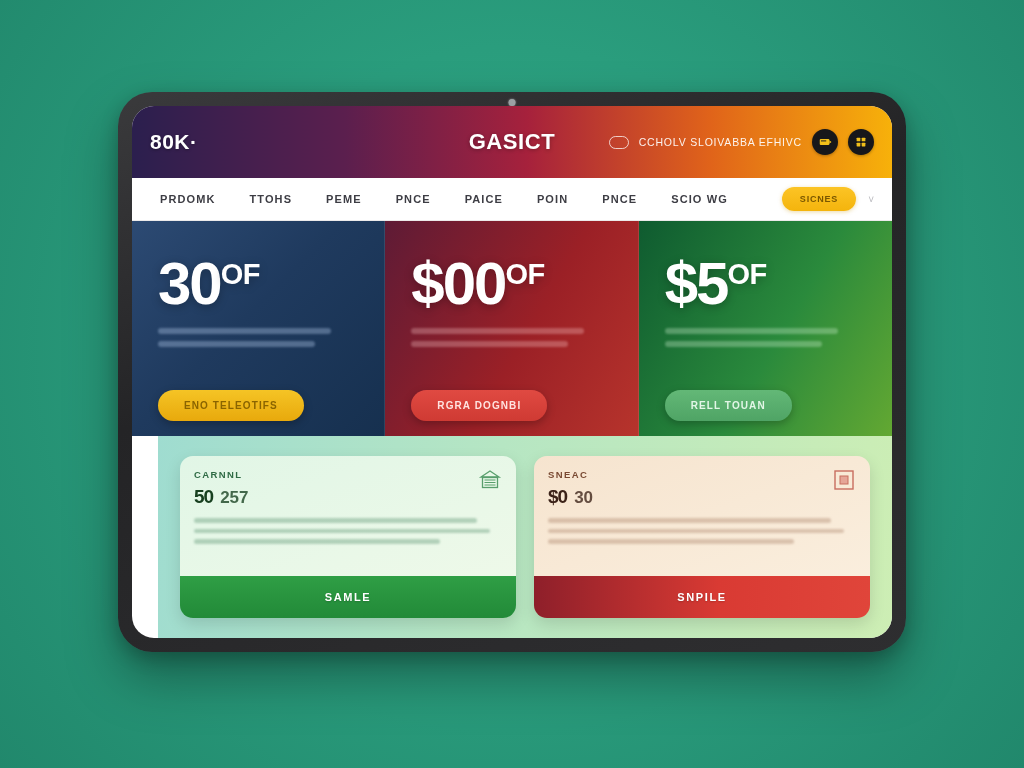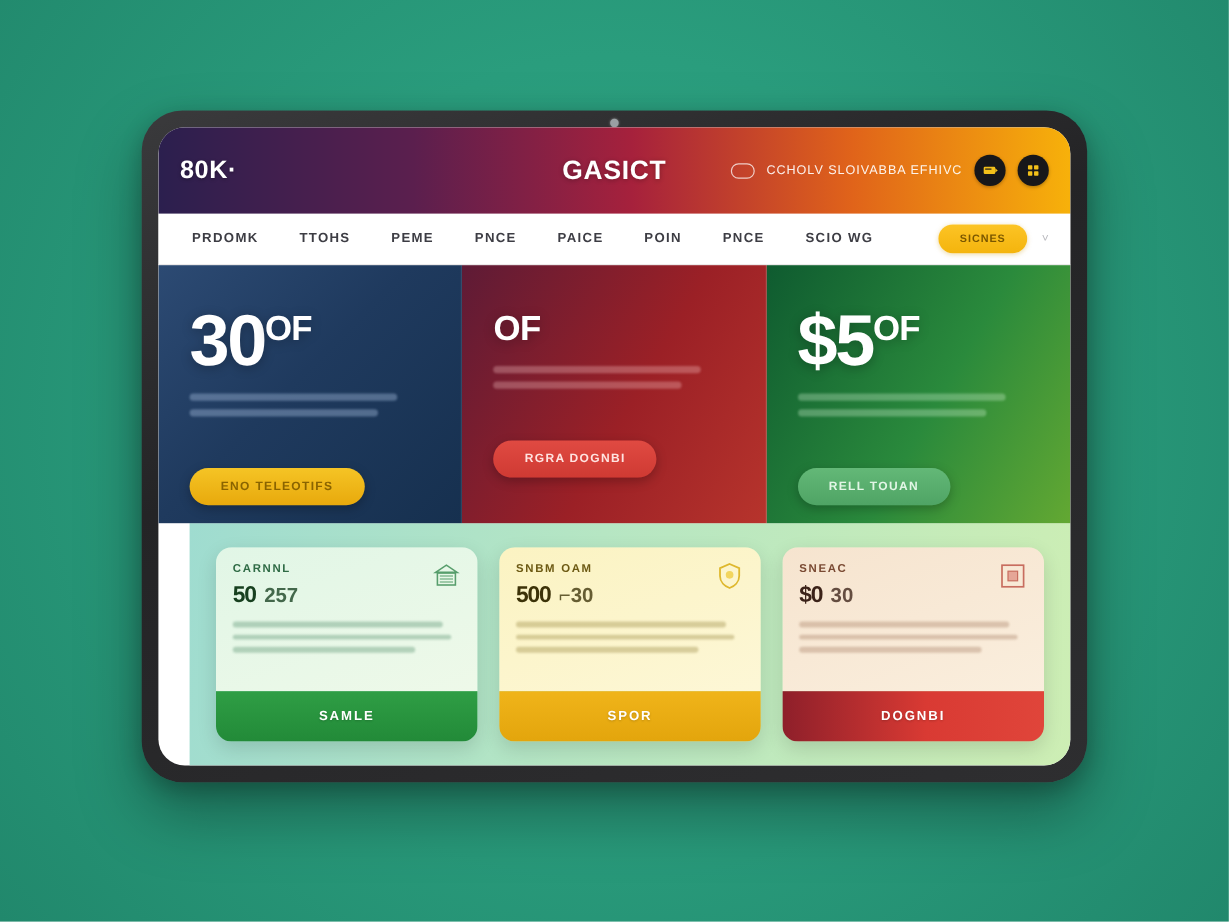--- a/index.html
+++ b/index.html
@@ -272,20 +272,21 @@
         </div>
         <div class="blurb">
           <div class="bline w1"></div>
           <div class="bline w2"></div>
         </div>
         <div class="cta gold">ENO TELEOTIFS</div>
       </div>
 
       <div class="panel p2">
         <div class="deal">
+          <span class="big">$00</span>
           <span class="sup">OF</span>
         </div>
         <div class="blurb">
           <div class="bline w1"></div>
           <div class="bline w2"></div>
         </div>
         <div class="cta red">RGRA DOGNBI</div>
       </div>
 
       <div class="panel p3">
@@ -319,59 +320,38 @@
             <svg width="24" height="22" viewBox="0 0 24 22">
               <path d="M3 8 L12 2 L21 8 Z" fill="none" stroke="#3f8f57" stroke-width="1.3"></path>
               <rect x="4.5" y="8.5" width="15" height="10" fill="none" stroke="#3f8f57" stroke-width="1.3"></rect>
               <path d="M6.5 11h11M6.5 13.5h11M6.5 16h11" stroke="#3f8f57" stroke-width="1"></path>
             </svg>
           </span>
         </div>
         <div class="card-foot">SAMLE</div>
       </div>
 
-      <div class="card c2">
-        <div class="card-body">
-          <div class="card-eyebrow">SNBM OAM</div>
-          <div class="card-price">
-            <span class="num">500</span>
-            <span class="alt">⌐30</span>
-          </div>
-          <div class="card-lines">
-            <div class="cline a"></div>
-            <div class="cline b"></div>
-            <div class="cline c"></div>
-          </div>
-          <span class="card-badge">
-            <svg width="22" height="24" viewBox="0 0 22 24">
-              <path d="M11 2 L19 5.5 V12 C19 17 15 20.5 11 22 C7 20.5 3 17 3 12 V5.5 Z" fill="none" stroke="#d9ad12" stroke-width="1.5"></path>
-              <circle cx="11" cy="11" r="3.2" fill="#f0cf4a"></circle>
-            </svg>
-          </span>
-        </div>
-        <div class="card-foot">SPOR</div>
-      </div>
 
       <div class="card c3">
         <div class="card-body">
           <div class="card-eyebrow">SNEAC</div>
           <div class="card-price">
             <span class="num">$0</span>
             <span class="alt">30</span>
           </div>
           <div class="card-lines">
             <div class="cline a"></div>
             <div class="cline b"></div>
             <div class="cline c"></div>
           </div>
           <span class="card-badge">
             <svg width="24" height="24" viewBox="0 0 24 24">
               <rect x="3" y="3" width="18" height="18" fill="none" stroke="#c0584a" stroke-width="1.4"></rect>
               <rect x="8" y="8" width="8" height="8" fill="#e29a8c" stroke="#c0584a" stroke-width="1"></rect>
             </svg>
           </span>
         </div>
-        <div class="card-foot">DOGNBI</div>
+        <div class="card-foot">SNPILE</div>
       </div>
 
     </div>
   </div>
 </div>
 
 </body></html>

